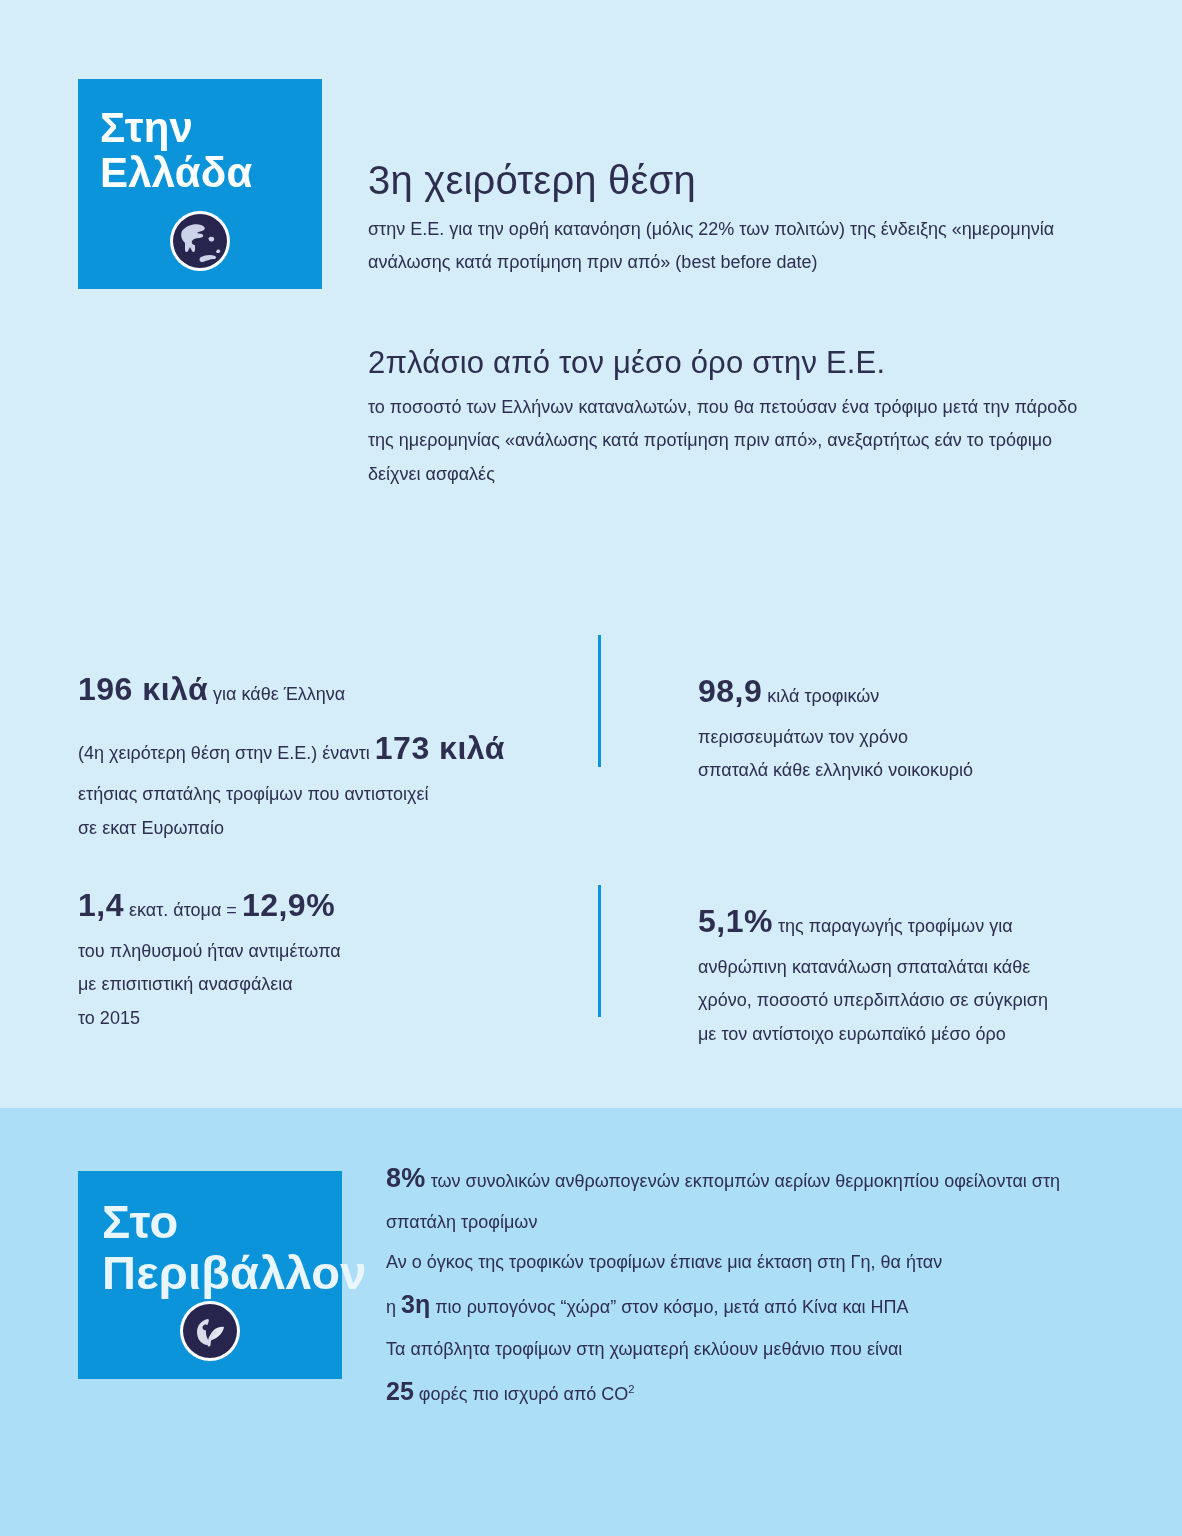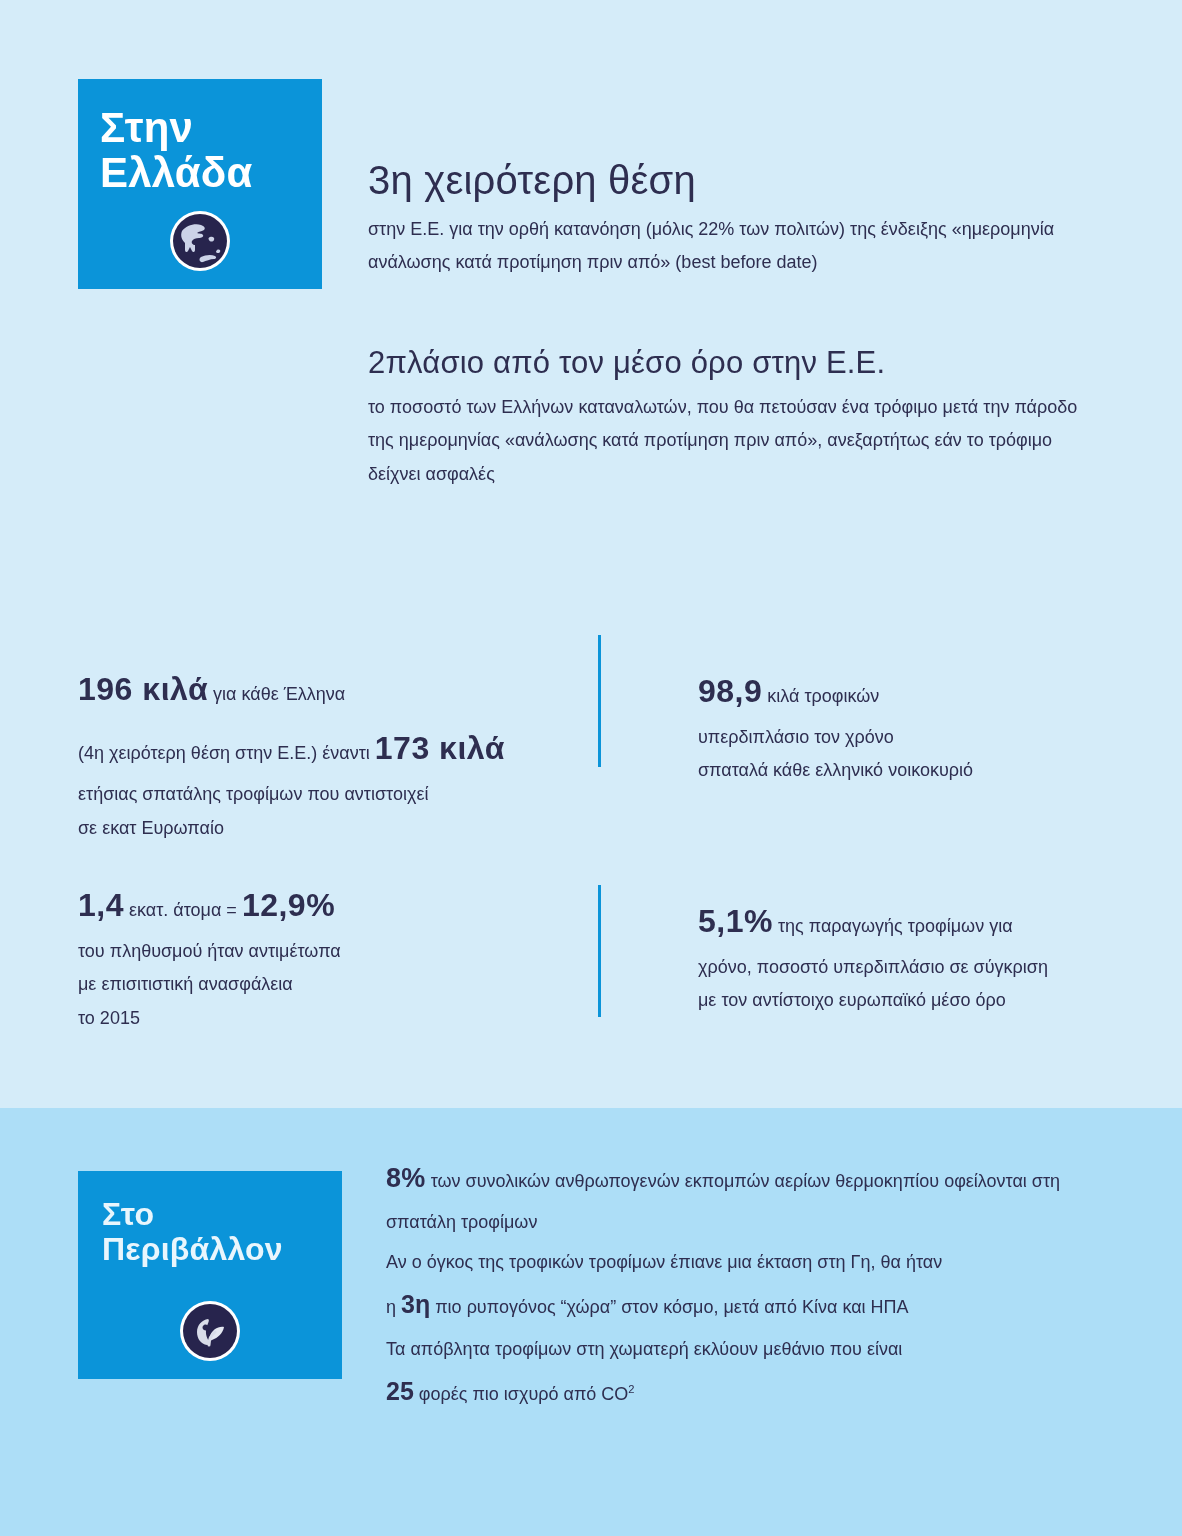--- a/index.html
+++ b/index.html
@@ -64,21 +64,21 @@
     color: #ffffff;
     font-weight: bold;
     line-height: 1.08;
     padding-left: 22px;
     letter-spacing: 0.2px;
   }
   .badge-greece .badge-title {
     font-size: 42px;
   }
   .badge-environment .badge-title {
-    font-size: 32px;
+    font-size: 47px;
     color: #e9f6fd;
     padding-left: 24px;
   }
 
   .badge-icon-wrap {
     position: absolute;
     left: 0;
     width: 100%;
     display: flex;
     justify-content: center;
@@ -208,37 +208,38 @@
         <span>(4η χειρότερη θέση στην Ε.Ε.) έναντι </span><span class="stat-num">173 κιλά</span>
       </div>
       <div class="stat-text">ετήσιας σπατάλης τροφίμων που αντιστοιχεί</div>
       <div class="stat-text">σε εκατ Ευρωπαίο</div>
     </div>
 
     <div class="stat stat-b">
       <div class="stat-text">
         <span class="stat-num">98,9</span><span> κιλά τροφικών</span>
       </div>
-      <div class="stat-text">υπερδιπλάσιο τον χρόνο</div>
+      <div class="stat-text">περισσευμάτων τον χρόνο</div>
       <div class="stat-text">σπαταλά κάθε ελληνικό νοικοκυριό</div>
     </div>
 
     <div class="stat stat-c">
       <div class="stat-text">
         <span class="stat-num">1,4</span><span> εκατ. άτομα = </span><span class="stat-num">12,9%</span>
       </div>
       <div class="stat-text">του πληθυσμού ήταν αντιμέτωπα</div>
       <div class="stat-text">με επισιτιστική ανασφάλεια</div>
       <div class="stat-text">το 2015</div>
     </div>
 
     <div class="stat stat-d">
       <div class="stat-text">
         <span class="stat-num">5,1%</span><span> της παραγωγής τροφίμων για</span>
       </div>
+      <div class="stat-text">ανθρώπινη κατανάλωση σπαταλάται κάθε</div>
       <div class="stat-text">χρόνο, ποσοστό υπερδιπλάσιο σε σύγκριση</div>
       <div class="stat-text">με τον αντίστοιχο ευρωπαϊκό μέσο όρο</div>
     </div>
   </div>
 
   <div class="section-environment"></div>
 
   <div class="badge badge-environment">
     <div class="badge-title">
       <span>Στο</span><br>

